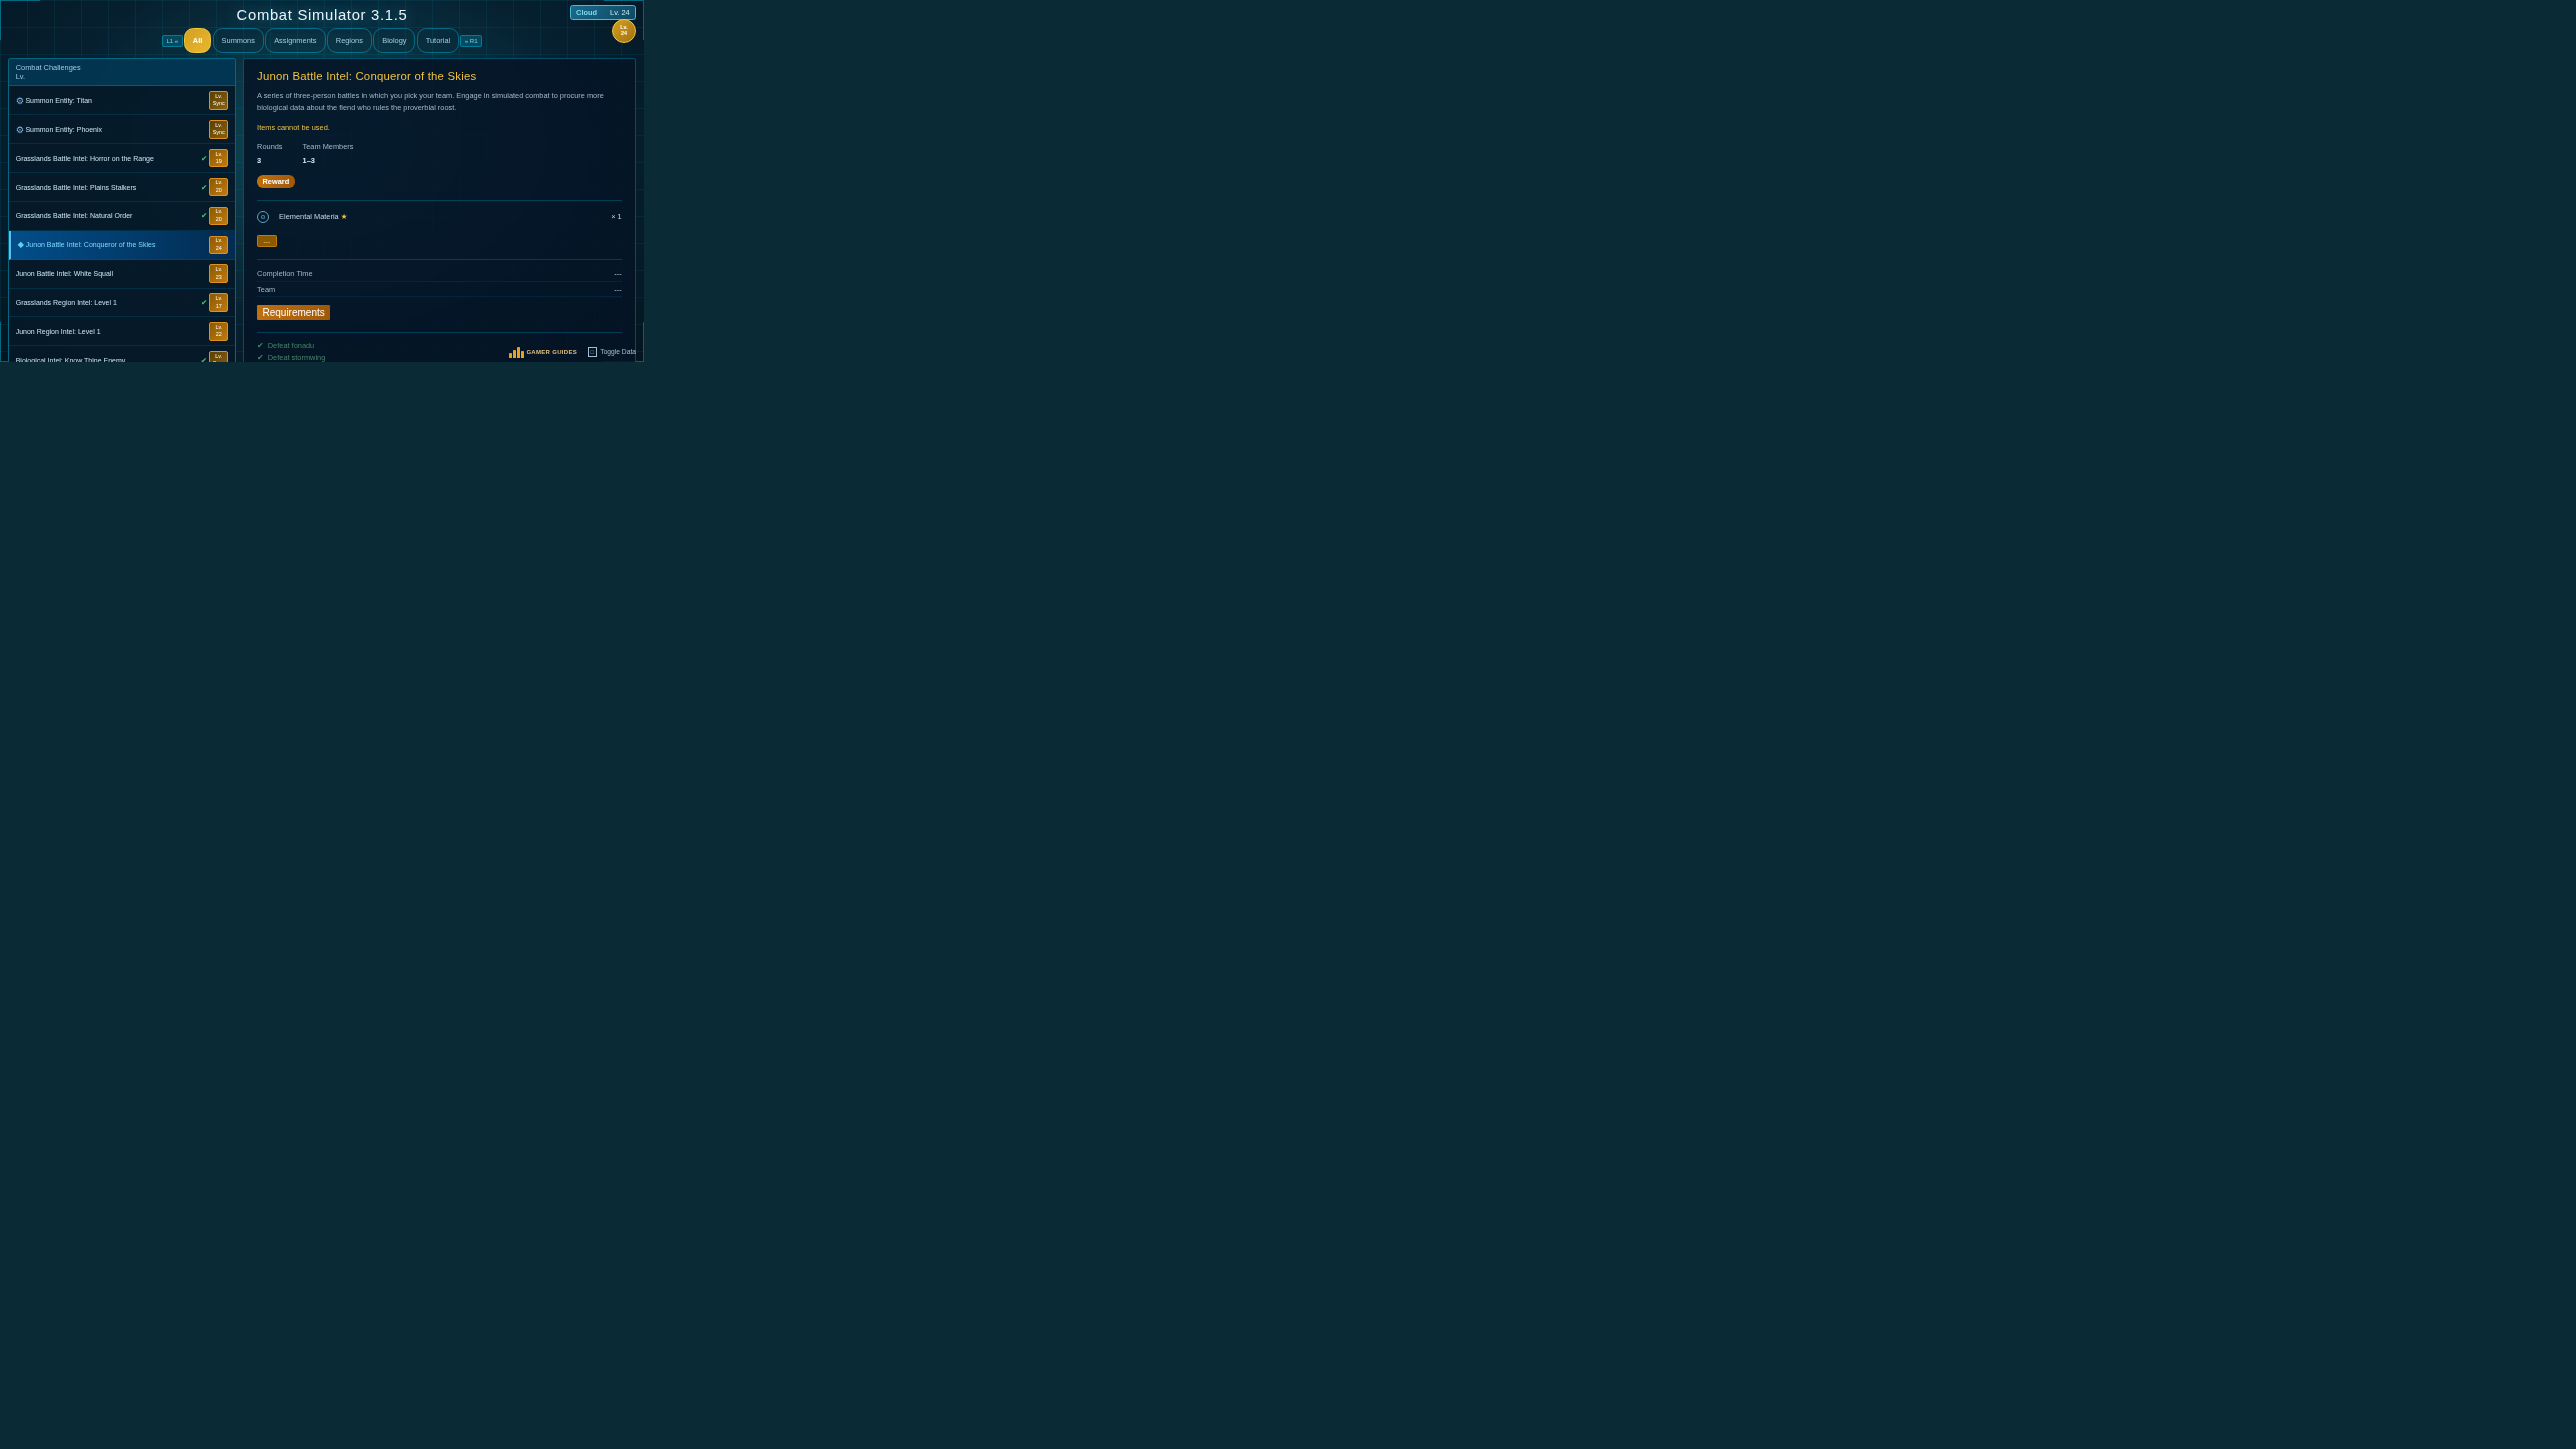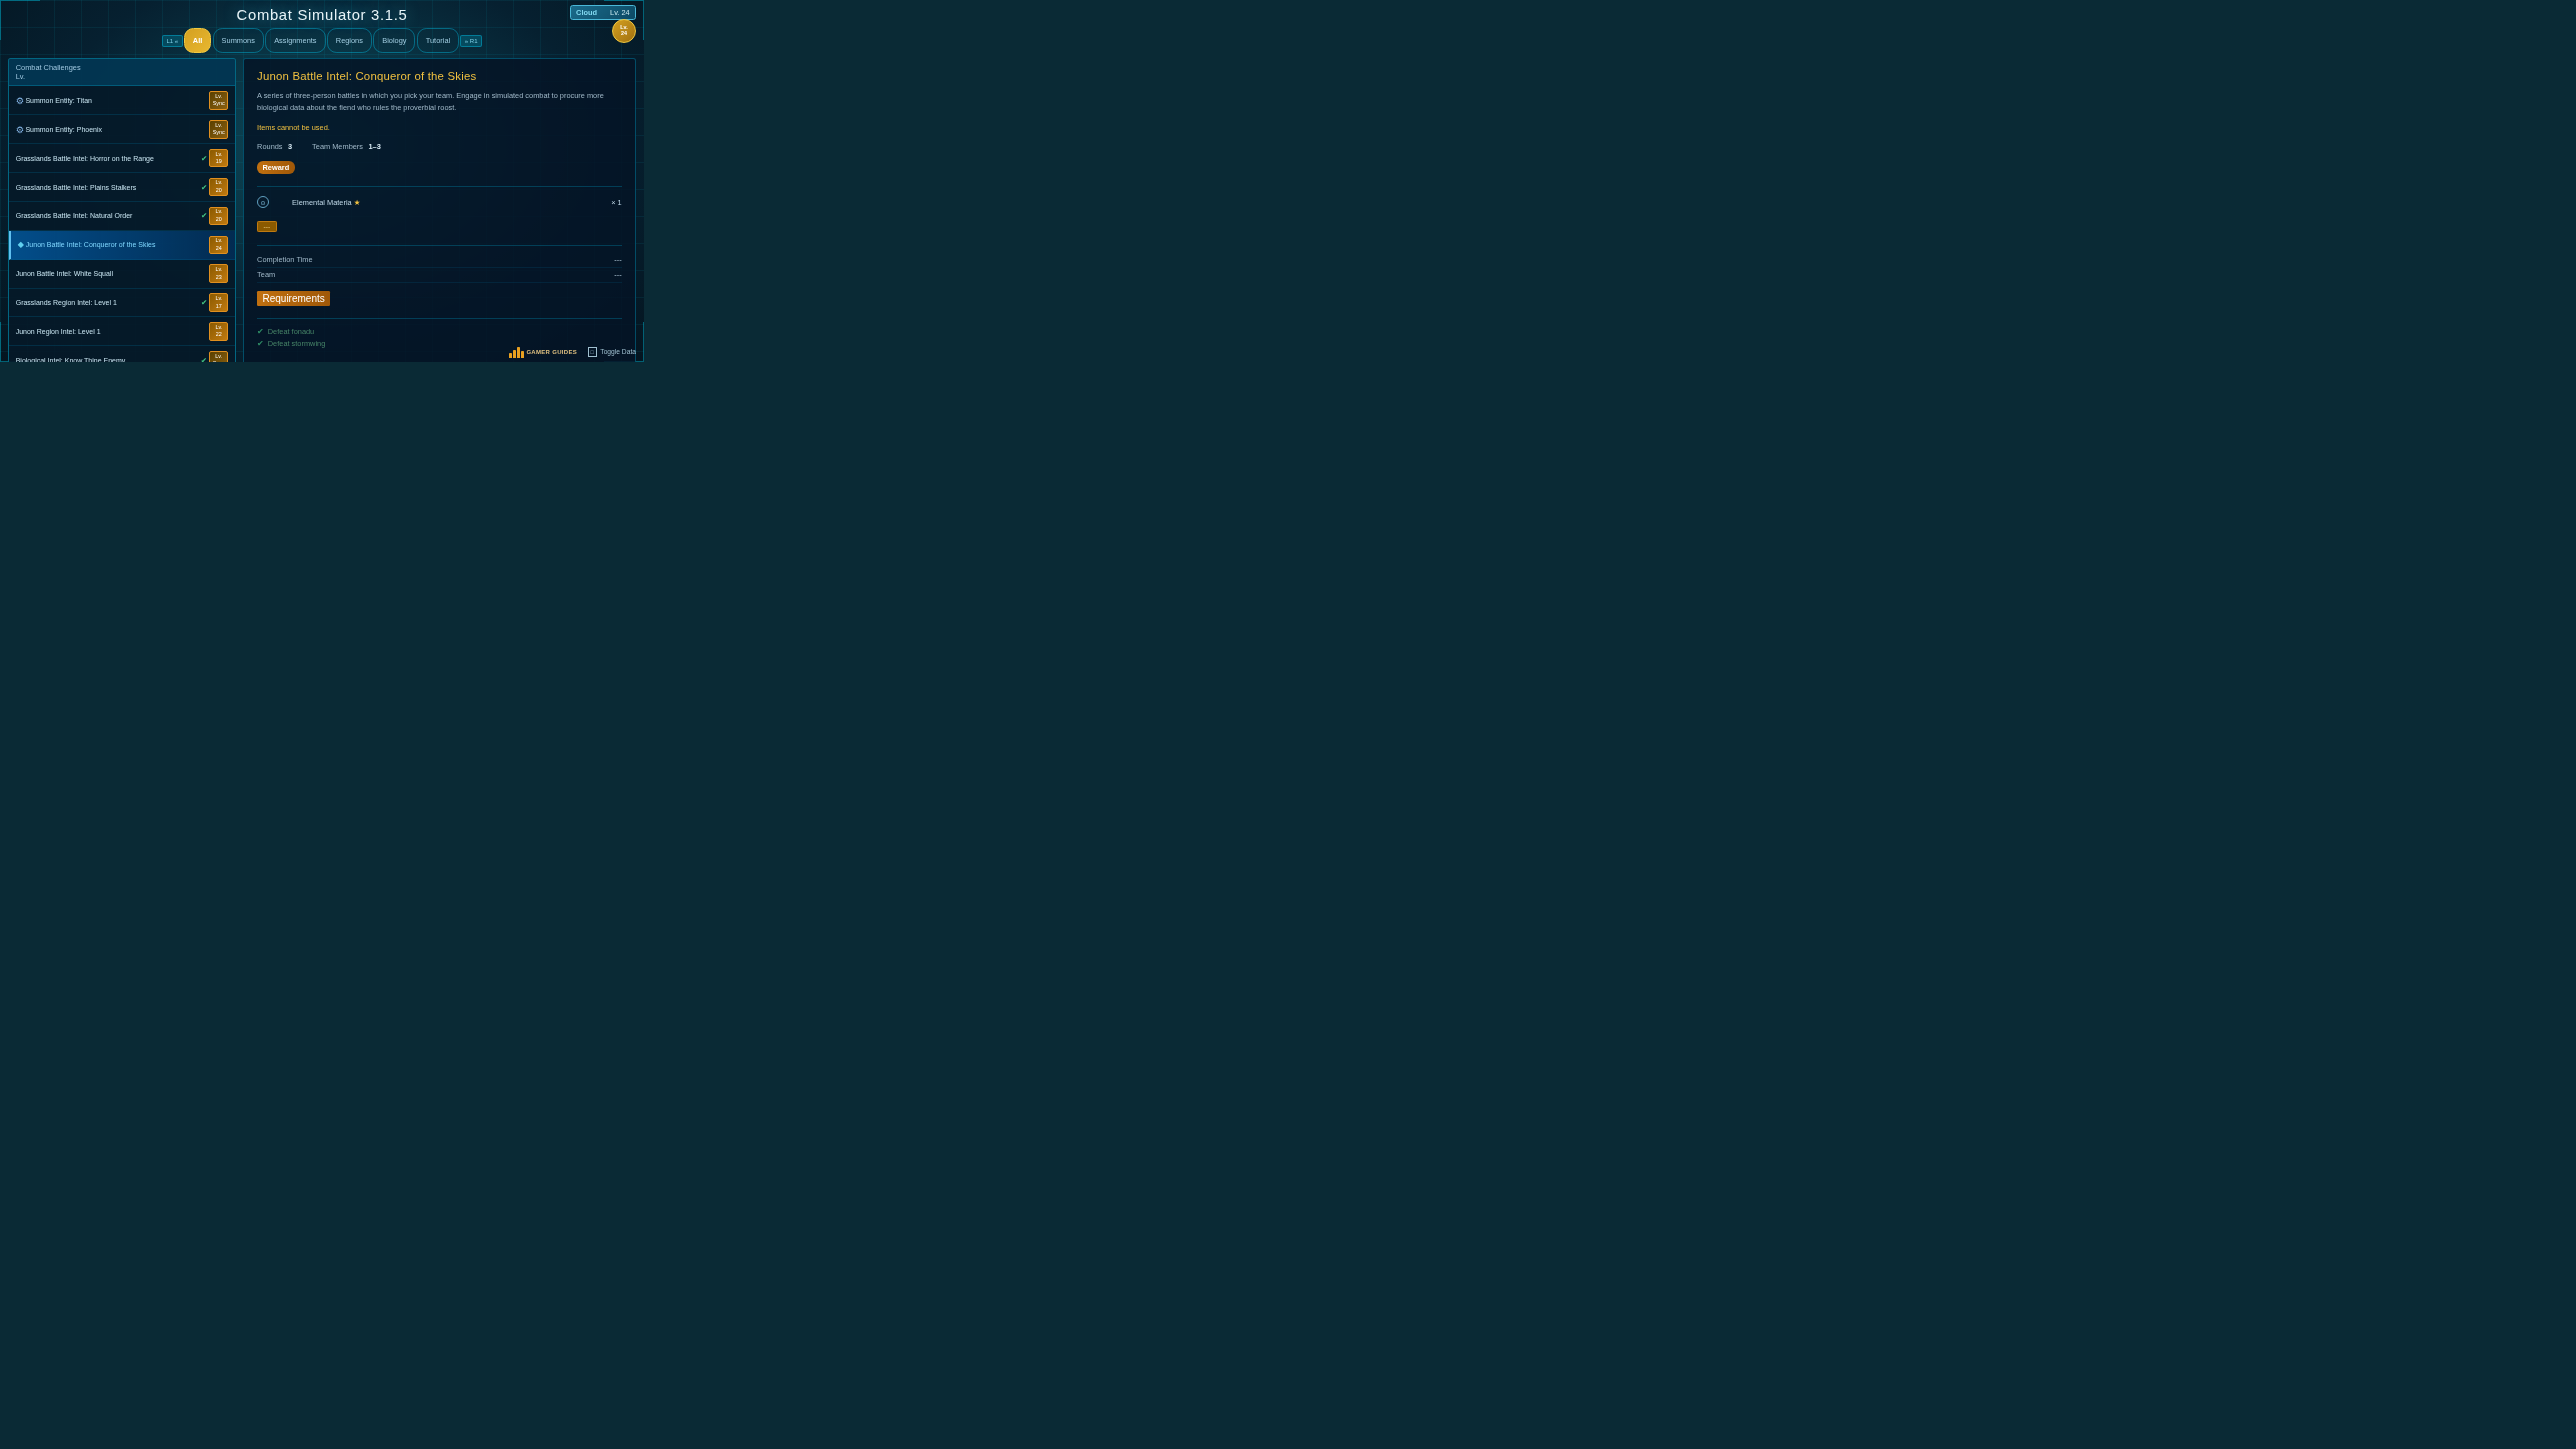--- a/index.html
+++ b/index.html
@@ -259,20 +259,21 @@
     .stats-row {
       display: flex;
       gap: 20px;
       margin-bottom: 9.4px;
     }
 
     .stat-item {
       display: flex;
       gap: 5.4px;
       font-size: 7.4px;
+      flex-direction: column;
     }
 
     .stat-label {
       color: #a0b8c8;
     }
 
     .stat-value {
       color: #d8eaf4;
       font-weight: bold;
     }
@@ -290,21 +291,21 @@
 
     .divider {
       border: none;
       border-top: 0.7px solid rgba(0,160,200,0.3);
       margin: 6.7px 0;
     }
 
     .reward-row {
       display: flex;
       align-items: center;
-      gap: 23px;
+      gap: 10px;
       padding: 2.7px 0;
       font-size: 7.4px;
     }
 
     .reward-icon {
       width: 12px;
       height: 12px;
       border-radius: 50%;
       border: 1.3px solid #60a0c0;
       display: flex;

